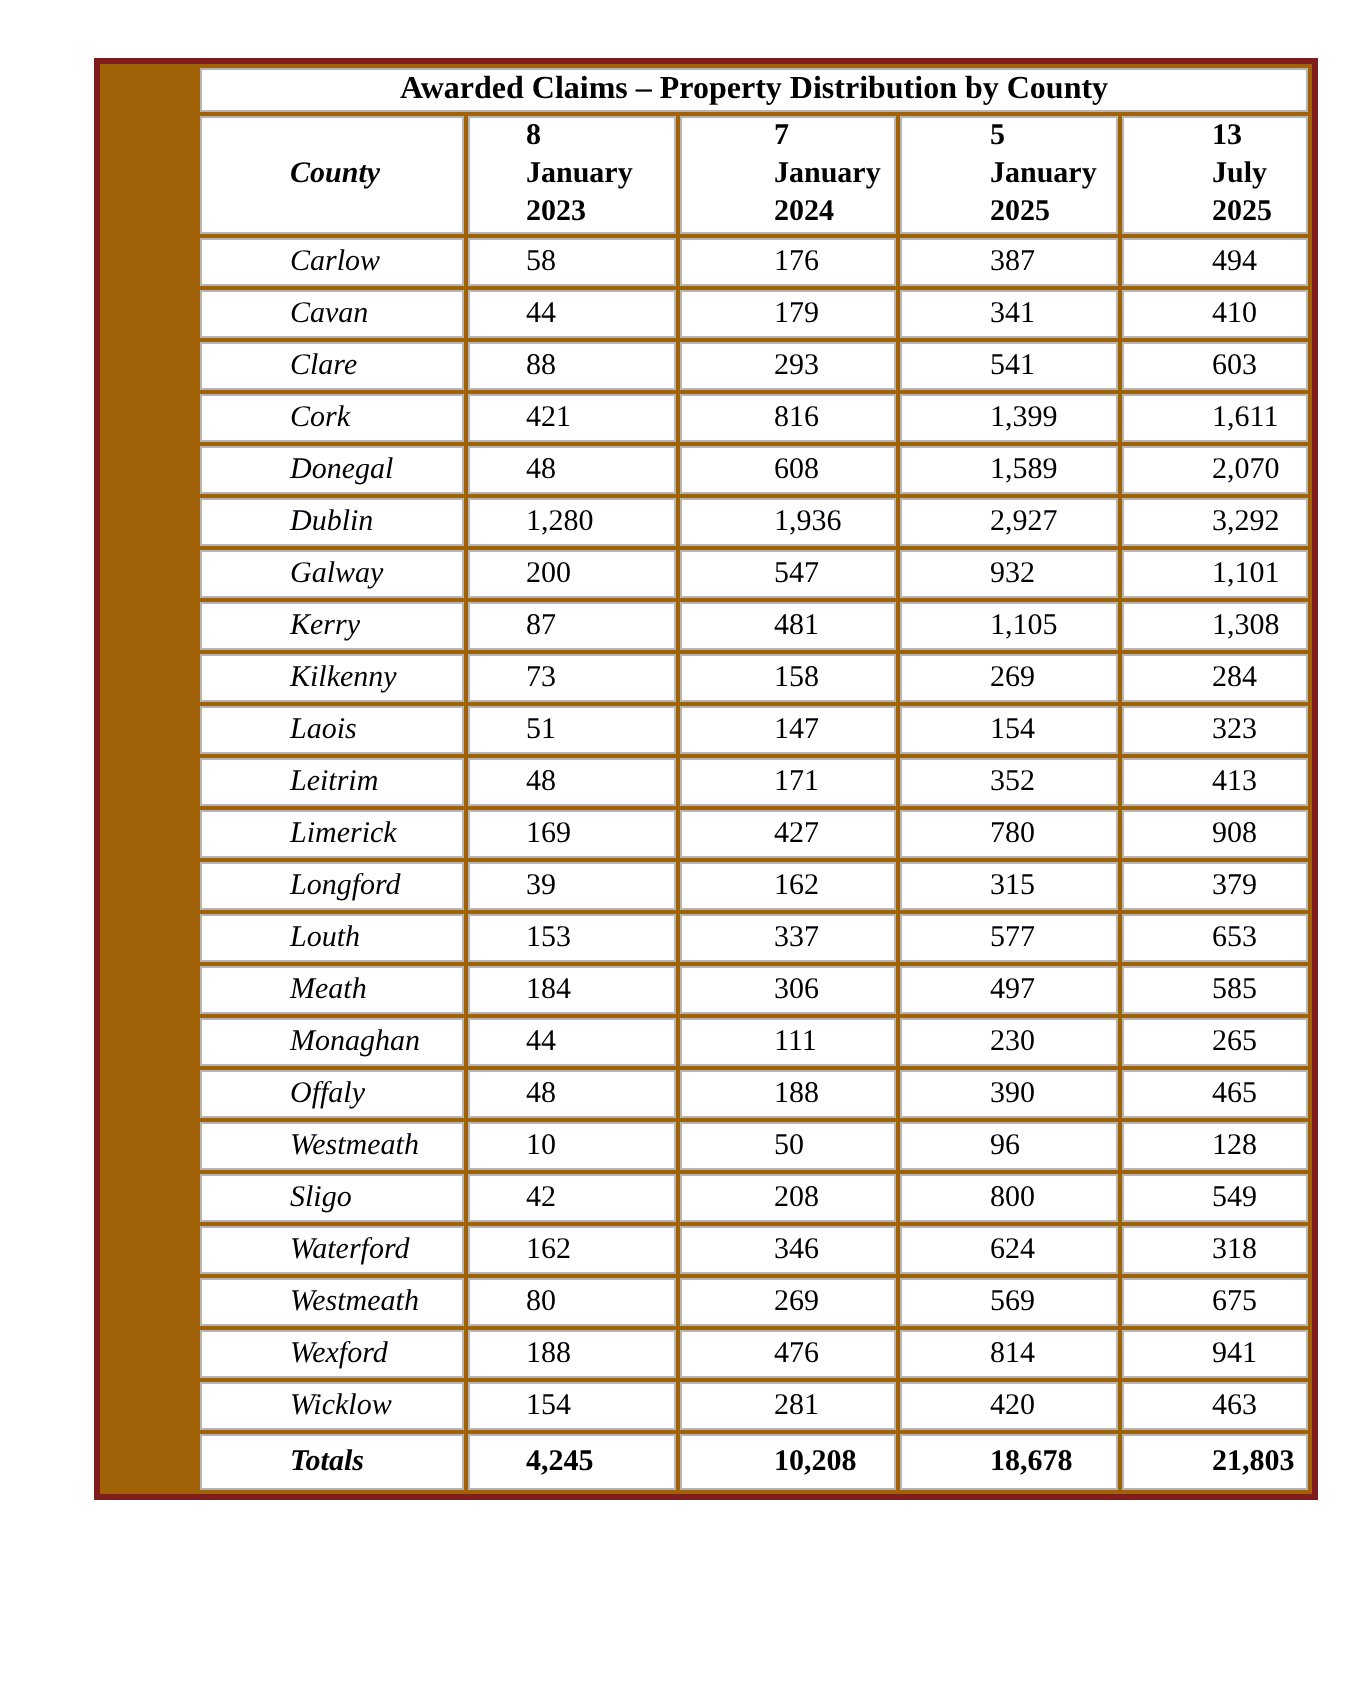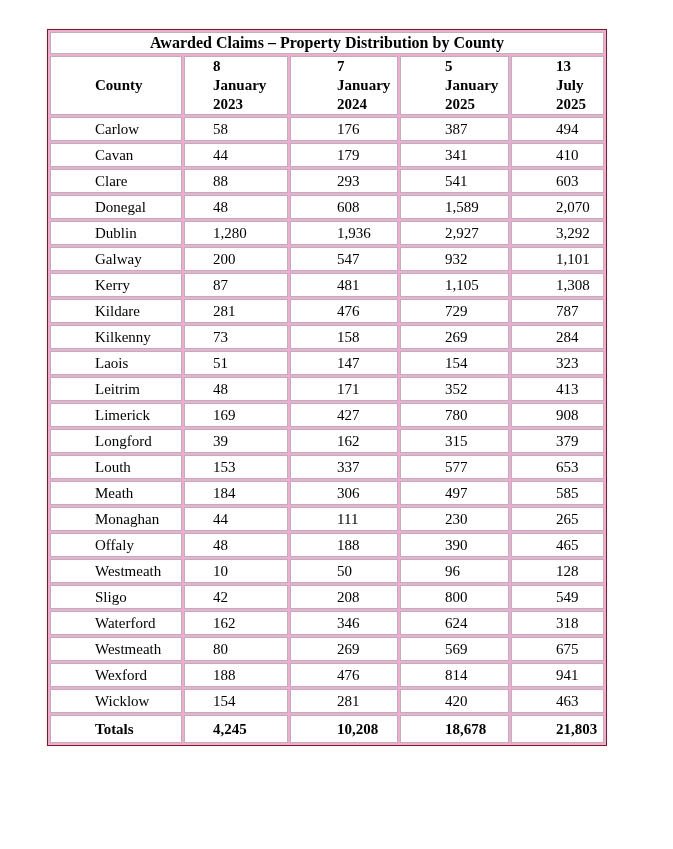--- a/index.html
+++ b/index.html
@@ -16,22 +16,23 @@
   }
   table.claims {
     position: absolute;
     left: 47px;
     top: 29px;
     width: 560px;
     box-sizing: border-box;
     table-layout: fixed;
     border-collapse: separate;
     border-spacing: 2px;
-    border: 1px solid #7f1d1d;
-    background: #f9a8d4;
+    border: 3px solid #7f1d1d;
+    background: #a16207;
+    padding-left: 48px;
   }
   td {
     box-sizing: border-box;
     border: 1px solid #b5b5b5;
     background: #ffffff;
     font-size: 15px;
     vertical-align: middle;
     padding: 0;
     overflow: hidden;
   }
@@ -50,21 +51,21 @@
   }
   tr.data-row td {
     height: 24px;
     line-height: 20px;
   }
   tr.totals-row td {
     height: 28px;
     line-height: 20px;
     font-weight: bold;
   }
-  td.c1 { padding-left: 44px; }
+  td.c1 { padding-left: 44px; font-style: italic; }
   td.c2 { padding-left: 28px; }
   td.c3 { padding-left: 46px; }
   td.c4 { padding-left: 44px; }
   td.c5 { padding-left: 44px; }
 </style>
 </head>
 <body>
 
 <div>
   <table class="claims">
@@ -110,20 +111,27 @@
         <td class="c5">410</td>
       </tr>
       <tr class="data-row">
         <td class="c1">Clare</td>
         <td class="c2">88</td>
         <td class="c3">293</td>
         <td class="c4">541</td>
         <td class="c5">603</td>
       </tr>
       <tr class="data-row">
+        <td class="c1">Cork</td>
+        <td class="c2">421</td>
+        <td class="c3">816</td>
+        <td class="c4">1,399</td>
+        <td class="c5">1,611</td>
+      </tr>
+      <tr class="data-row">
         <td class="c1">Donegal</td>
         <td class="c2">48</td>
         <td class="c3">608</td>
         <td class="c4">1,589</td>
         <td class="c5">2,070</td>
       </tr>
       <tr class="data-row">
         <td class="c1">Dublin</td>
         <td class="c2">1,280</td>
         <td class="c3">1,936</td>
@@ -136,27 +144,20 @@
         <td class="c3">547</td>
         <td class="c4">932</td>
         <td class="c5">1,101</td>
       </tr>
       <tr class="data-row">
         <td class="c1">Kerry</td>
         <td class="c2">87</td>
         <td class="c3">481</td>
         <td class="c4">1,105</td>
         <td class="c5">1,308</td>
-      </tr>
-      <tr class="data-row">
-        <td class="c1">Kildare</td>
-        <td class="c2">281</td>
-        <td class="c3">476</td>
-        <td class="c4">729</td>
-        <td class="c5">787</td>
       </tr>
       <tr class="data-row">
         <td class="c1">Kilkenny</td>
         <td class="c2">73</td>
         <td class="c3">158</td>
         <td class="c4">269</td>
         <td class="c5">284</td>
       </tr>
       <tr class="data-row">
         <td class="c1">Laois</td>

